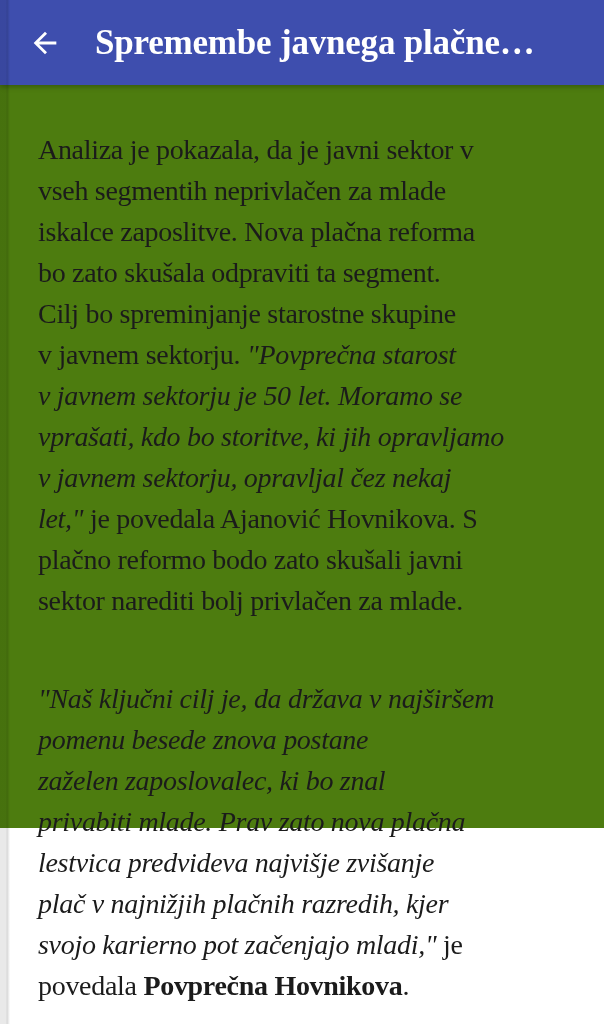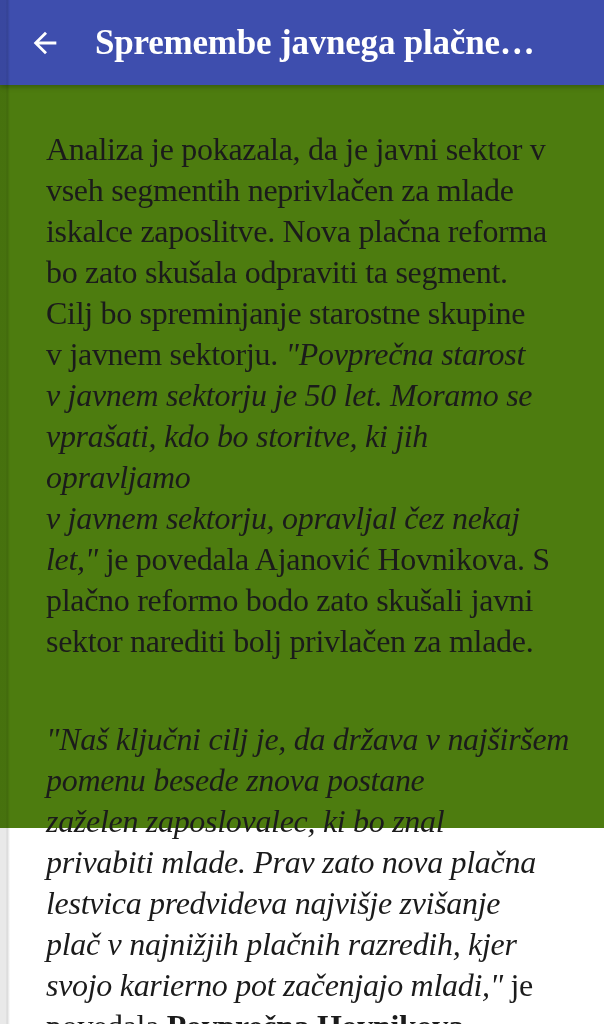--- a/index.html
+++ b/index.html
@@ -66,22 +66,22 @@
     letter-spacing: -0.2px;
     white-space: nowrap;
     overflow: hidden;
   }
   .content {
     position: relative;
     z-index: 1;
     padding: 44px 30px 0 30px;
   }
   .content p {
-    margin: 0 0 57px 16px;
-    font-size: 32px;
+    margin: 0 0 57px 8px;
+    font-size: 28px;
     line-height: 41px;
     letter-spacing: -0.3px;
     color: #1b1b1b;
     white-space: pre-line;
   }
   .seg-italic { font-style: italic; }
   .seg-bold   { font-weight: 700; }
 </style>
 </head>
 <body>

